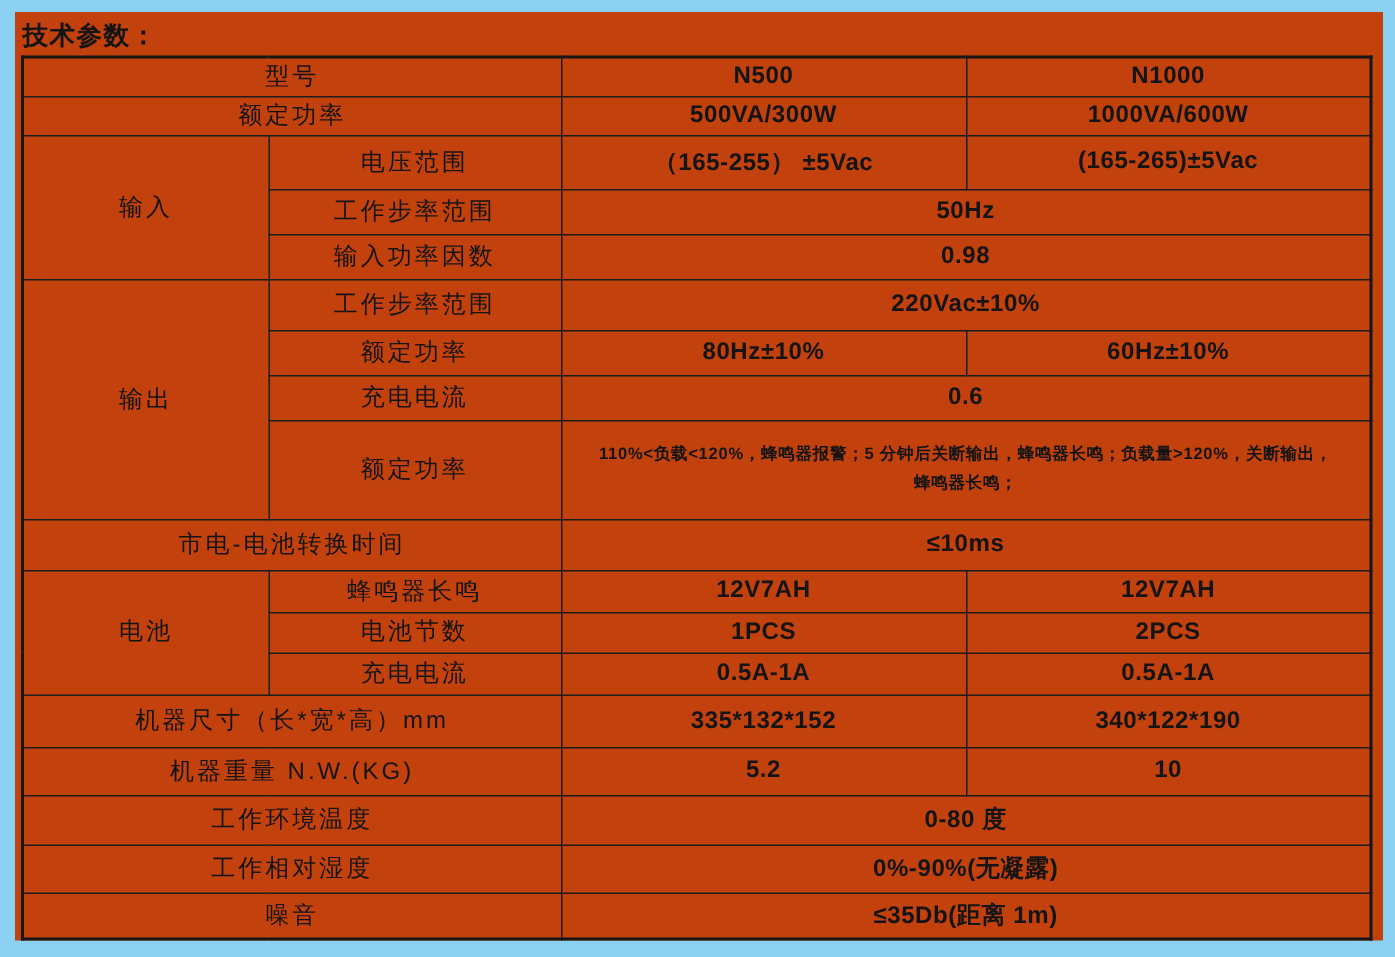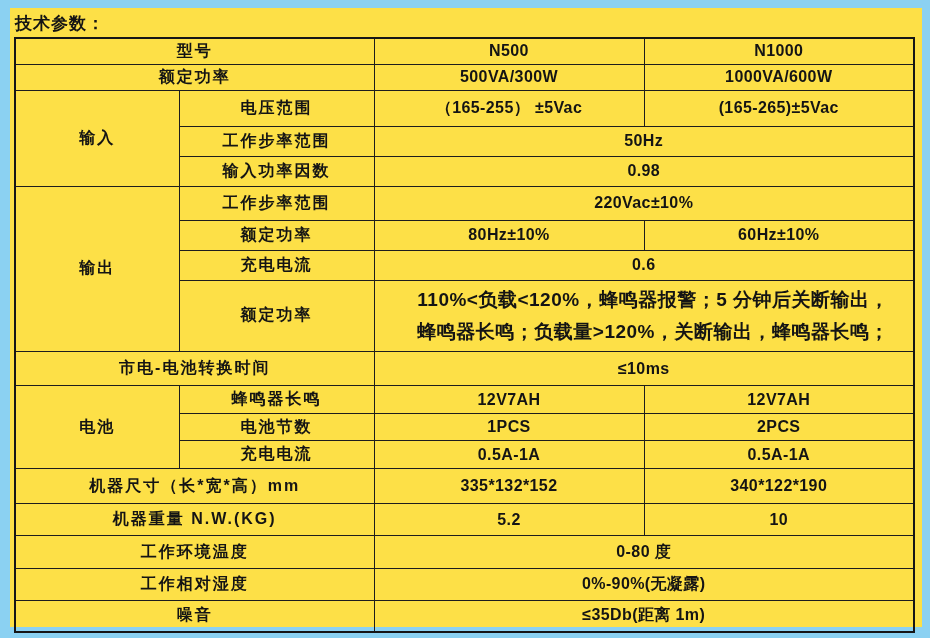--- a/index.html
+++ b/index.html
@@ -3,46 +3,46 @@
 <meta charset="utf-8">
 <style>
   html,body{margin:0;padding:0;}
   body{
     width:930px;height:638px;position:relative;overflow:hidden;
     background:#8BD1F2;
     font-family:"Liberation Sans","DejaVu Sans",sans-serif;
   }
   .panel{
     position:absolute;left:10px;top:8px;right:8px;bottom:11px;
-    background:#fde047;
+    background:#c2410c;
   }
   .doc-title{
     position:absolute;left:5px;top:4px;
     font-size:17px;font-weight:600;color:#141414;letter-spacing:1px;
   }
   table.specs{
     position:absolute;left:4px;top:29px;
     width:899px;border-collapse:collapse;table-layout:fixed;
     border:2px solid #161616;
   }
   table.specs col.c1{width:164px;}
   table.specs col.c2{width:195px;}
   table.specs col.c3{width:270px;}
   table.specs col.c4{width:270px;}
   table.specs td{
     border:1.6px solid #1d1d1d;
     text-align:center;vertical-align:middle;
     font-size:16px;color:#141414;
     padding:1px 6px;overflow:hidden;
   }
-  td.group, td.label{font-weight:700;letter-spacing:2px;margin-left:45px;}
+  td.group, td.label{font-weight:400;letter-spacing:2px;margin-left:45px;}
   td.value{font-weight:600;letter-spacing:0.4px;}
   td.value.left{
-    text-align:right;padding:3px 24px;line-height:1.7;
-    font-size:19px;letter-spacing:0.5px;
+    text-align:center;padding:3px 24px;line-height:1.7;
+    font-size:11px;letter-spacing:0.5px;
   }
   
   tr:nth-child(1){height:26px;}  tr:nth-child(2){height:26px;}
   tr:nth-child(3){height:36px;}  tr:nth-child(4){height:30px;}
   tr:nth-child(5){height:30px;}  tr:nth-child(6){height:34px;}
   tr:nth-child(7){height:30px;}  tr:nth-child(8){height:30px;}
   tr:nth-child(9){height:66px;}  tr:nth-child(10){height:34px;}
   tr:nth-child(11){height:28px;} tr:nth-child(12){height:27px;}
   tr:nth-child(13){height:28px;} tr:nth-child(14){height:35px;}
   tr:nth-child(15){height:32px;} tr:nth-child(16){height:33px;}

